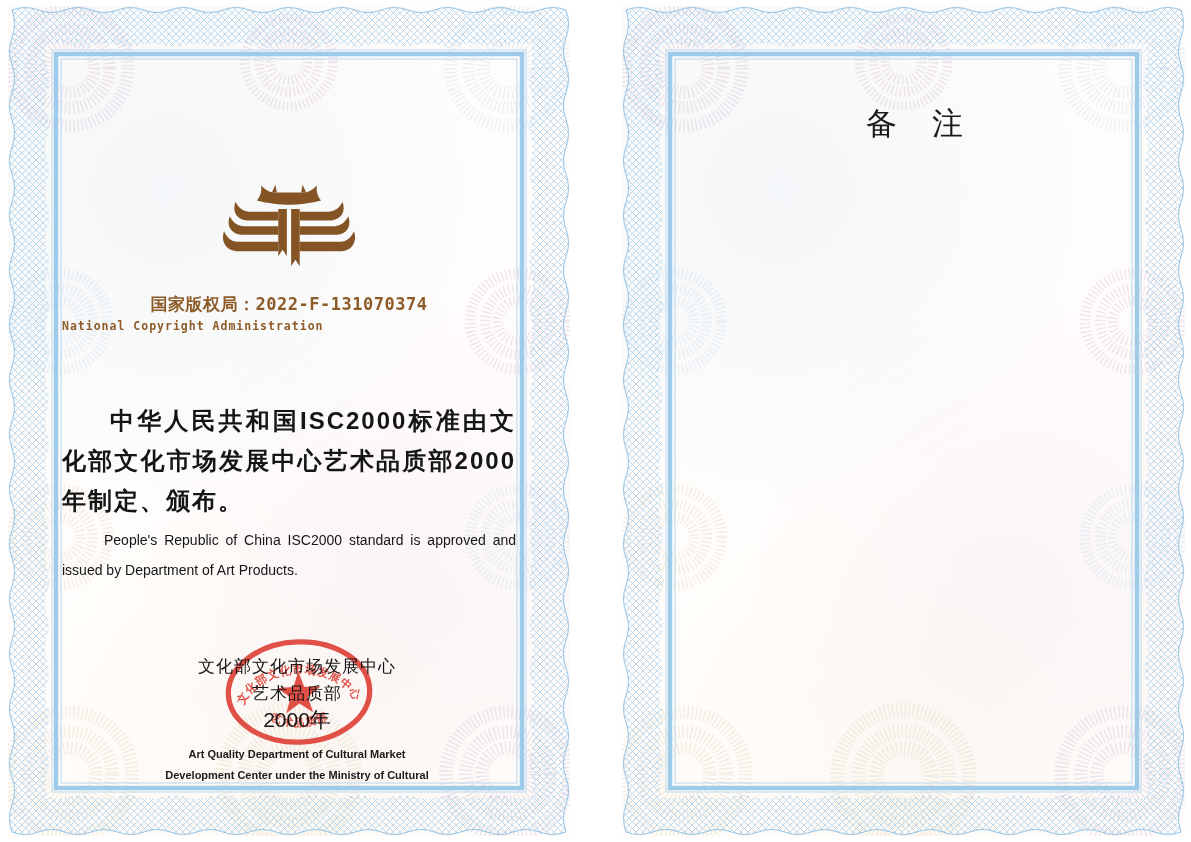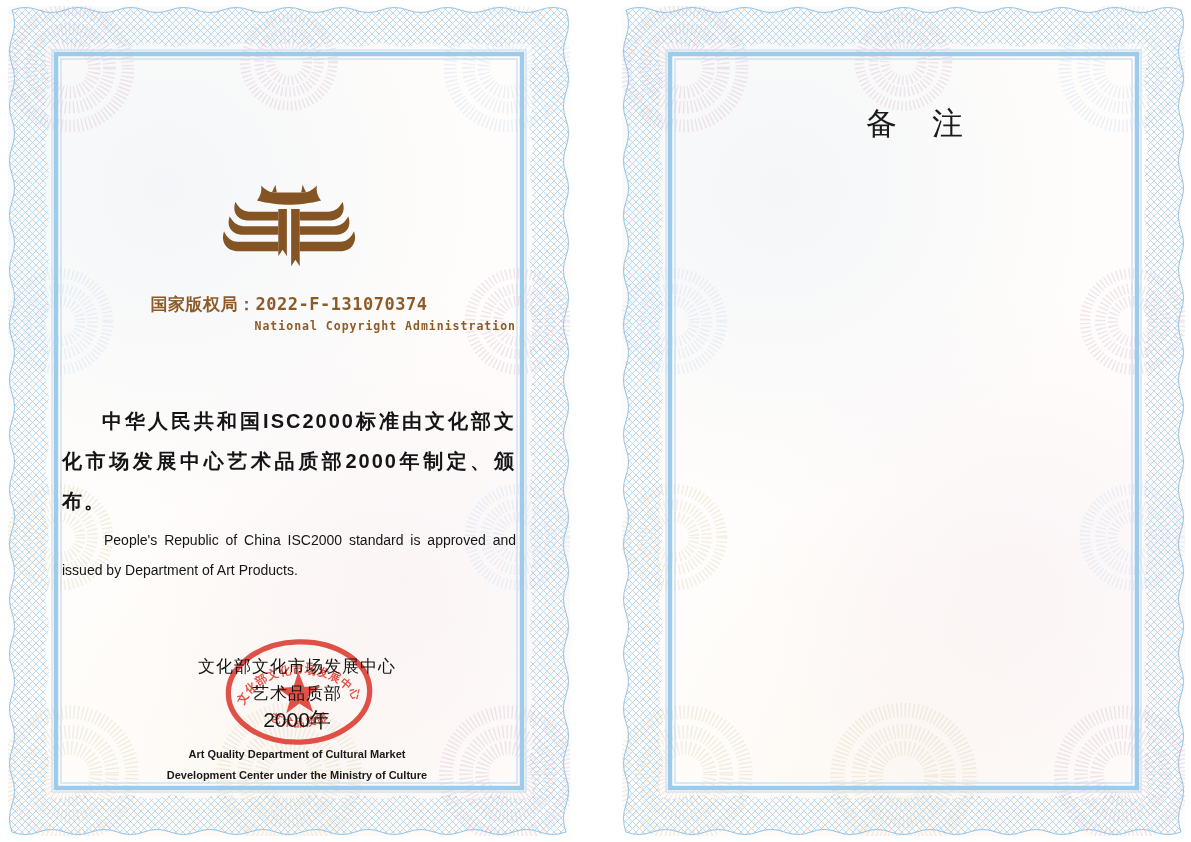--- a/index.html
+++ b/index.html
@@ -24,26 +24,26 @@
 
   
   .logo-wrap { margin-top:118px; text-align:center; }
   .logo-svg { width:186px; height:100px; }
   .authority-zh {
     margin-top:10px; text-align:center;
     font-family:"DejaVu Sans Mono","Liberation Mono",monospace;
     font-weight:bold; font-size:17px; letter-spacing:.5px; color:#8d5b28;
   }
   .authority-en {
-    margin-top:3px; text-align:right;
+    margin-top:3px; text-align:left;
     font-family:"DejaVu Sans Mono","Liberation Mono",monospace;
     font-weight:bold; font-size:11.5px; letter-spacing:1px; color:#8d5b28;
   }
   .body-zh {
-    margin-top:68px; font-size:20px; line-height:40px; color:#151515;
+    margin-top:68px; font-size:24px; line-height:40px; color:#151515;
     font-weight:600; letter-spacing:2px; text-align:justify; text-indent:2em;
     text-justify:inter-ideograph;
   }
   .body-en {
     margin-top:4px; font-size:14px; line-height:30px; color:#151515;
     text-align:justify; text-indent:3em;
   }
   .seal-area { position:absolute; left:0; right:0; top:572px; height:205px; }
   .seal-svg {
     position:absolute; top:2px; left:50%; width:152px; height:114px;
@@ -177,21 +177,21 @@
           </text>
           <text font-size="14" font-weight="bold" fill="#dd3a30" letter-spacing="2">
             <textPath href="#sealBottomArc" startOffset="50%" text-anchor="middle">艺术品质部</textPath>
           </text>
         </svg>
         <div class="seal-text">
           <div class="seal-org1">文化部文化市场发展中心</div>
           <div class="seal-org2">艺术品质部</div>
           <div class="seal-year">2000年</div>
           <div class="seal-en1">Art Quality Department of Cultural Market</div>
-          <div class="seal-en2">Development Center under the Ministry of Culture</div>
+          <div class="seal-en2">Development Center under the Ministry of Cultural</div>
         </div>
       </div>
 
     </div>
   </section>
 
   <section class="page page-right">
     <svg class="wm-svg js-wm" viewBox="0 0 563 830">
         <g opacity="0.4">
           <circle cx="62" cy="62" r="58" fill="none" stroke="#dcc4d6" stroke-width="12.76" stroke-dasharray="1.5 2.6"></circle>

